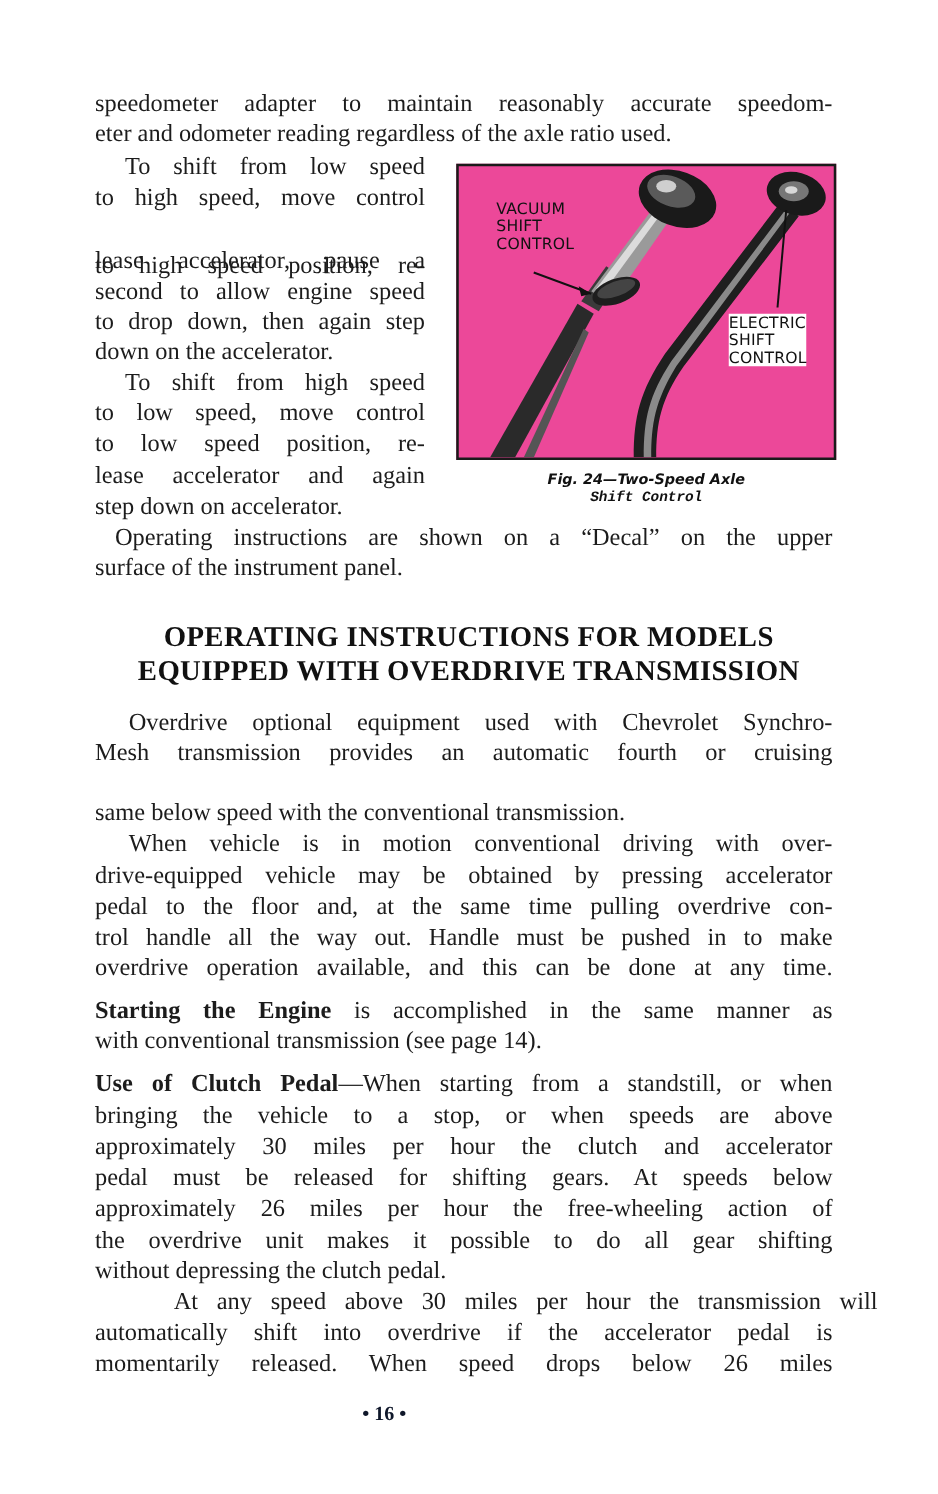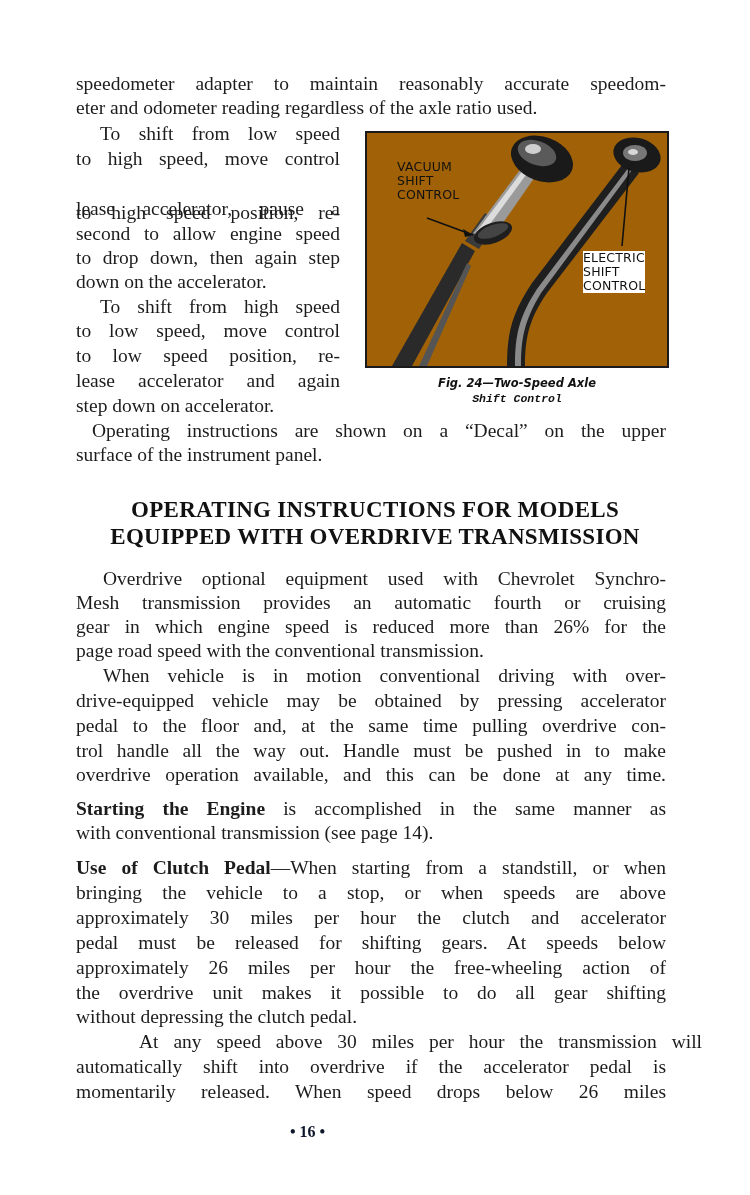--- a/index.html
+++ b/index.html
@@ -17,21 +17,21 @@
   .just { text-align: justify; text-align-last: justify; }
   .b { font-weight: bold; }
   .heading {
     position: absolute; left: 0; width: 750px; text-align: center;
     font-family: "Liberation Serif", "DejaVu Serif", serif;
     font-weight: bold; font-size: 23px; line-height: 28px; letter-spacing: 0.3px;
     color: #111;
   }
   .figbox {
     position: absolute; left: 365px; top: 131px; width: 300px; height: 233px;
-    border: 2px solid #1a1a1a; background: #a16207; overflow: hidden;
+    border: 2px solid #1a1a1a; background: #ec4899; overflow: hidden;
   }
   .figlabel {
     position: absolute; font-family: "DejaVu Sans", "Liberation Sans", sans-serif;
     font-size: 12.5px; line-height: 14px; color: #111; letter-spacing: 0.2px;
   }
   .caption {
     position: absolute; left: 365px; width: 304px; text-align: center;
     font-family: "DejaVu Sans", "Liberation Sans", sans-serif;
     font-style: italic; font-weight: bold; font-size: 11.5px; line-height: 15px; color: #111;
   }
@@ -102,22 +102,21 @@
   <div class="caption" style="top:391px;font-family:Liberation Mono, monospace;">Shift Control</div>
 
   <div class="line just" style="left:92px;top:419px;width:574px;">Operating instructions are shown on a “Decal” on the upper</div>
   <div class="line" style="left:76px;top:443px;">surface of the instrument panel.</div>
 
   <div class="heading" style="top:496px;">OPERATING INSTRUCTIONS FOR MODELS</div>
   <div class="heading" style="top:523px;">EQUIPPED WITH OVERDRIVE TRANSMISSION</div>
 
   <div class="line just" style="left:103px;top:567px;width:563px;">Overdrive optional equipment used with Chevrolet Synchro-</div>
   <div class="line just" style="left:76px;top:591px;width:590px;">Mesh transmission provides an automatic fourth or cruising</div>
-  <div class="line just" style="left:76px;top:615px;width:590px;">gear in which engine speed is reduced more than 26% for the</div>
-  <div class="line" style="left:76px;top:639px;">page road speed with the conventional transmission.</div>
+  <div class="line" style="left:76px;top:639px;">same below speed with the conventional transmission.</div>
 
   <div class="line just" style="left:103px;top:664px;width:563px;">When vehicle is in motion conventional driving with over-</div>
   <div class="line just" style="left:76px;top:689px;width:590px;">drive-equipped vehicle may be obtained by pressing accelerator</div>
   <div class="line just" style="left:76px;top:714px;width:590px;">pedal to the floor and, at the same time pulling overdrive con-</div>
   <div class="line just" style="left:76px;top:739px;width:590px;">trol handle all the way out. Handle must be pushed in to make</div>
   <div class="line just" style="left:76px;top:763px;width:590px;">overdrive operation available, and this can be done at any time.</div>
 
   <div class="line just" style="left:76px;top:797px;width:590px;"><span class="b">Starting the Engine</span><span> is accomplished in the same manner as</span></div>
   <div class="line" style="left:76px;top:821px;">with conventional transmission (see page 14).</div>
 

